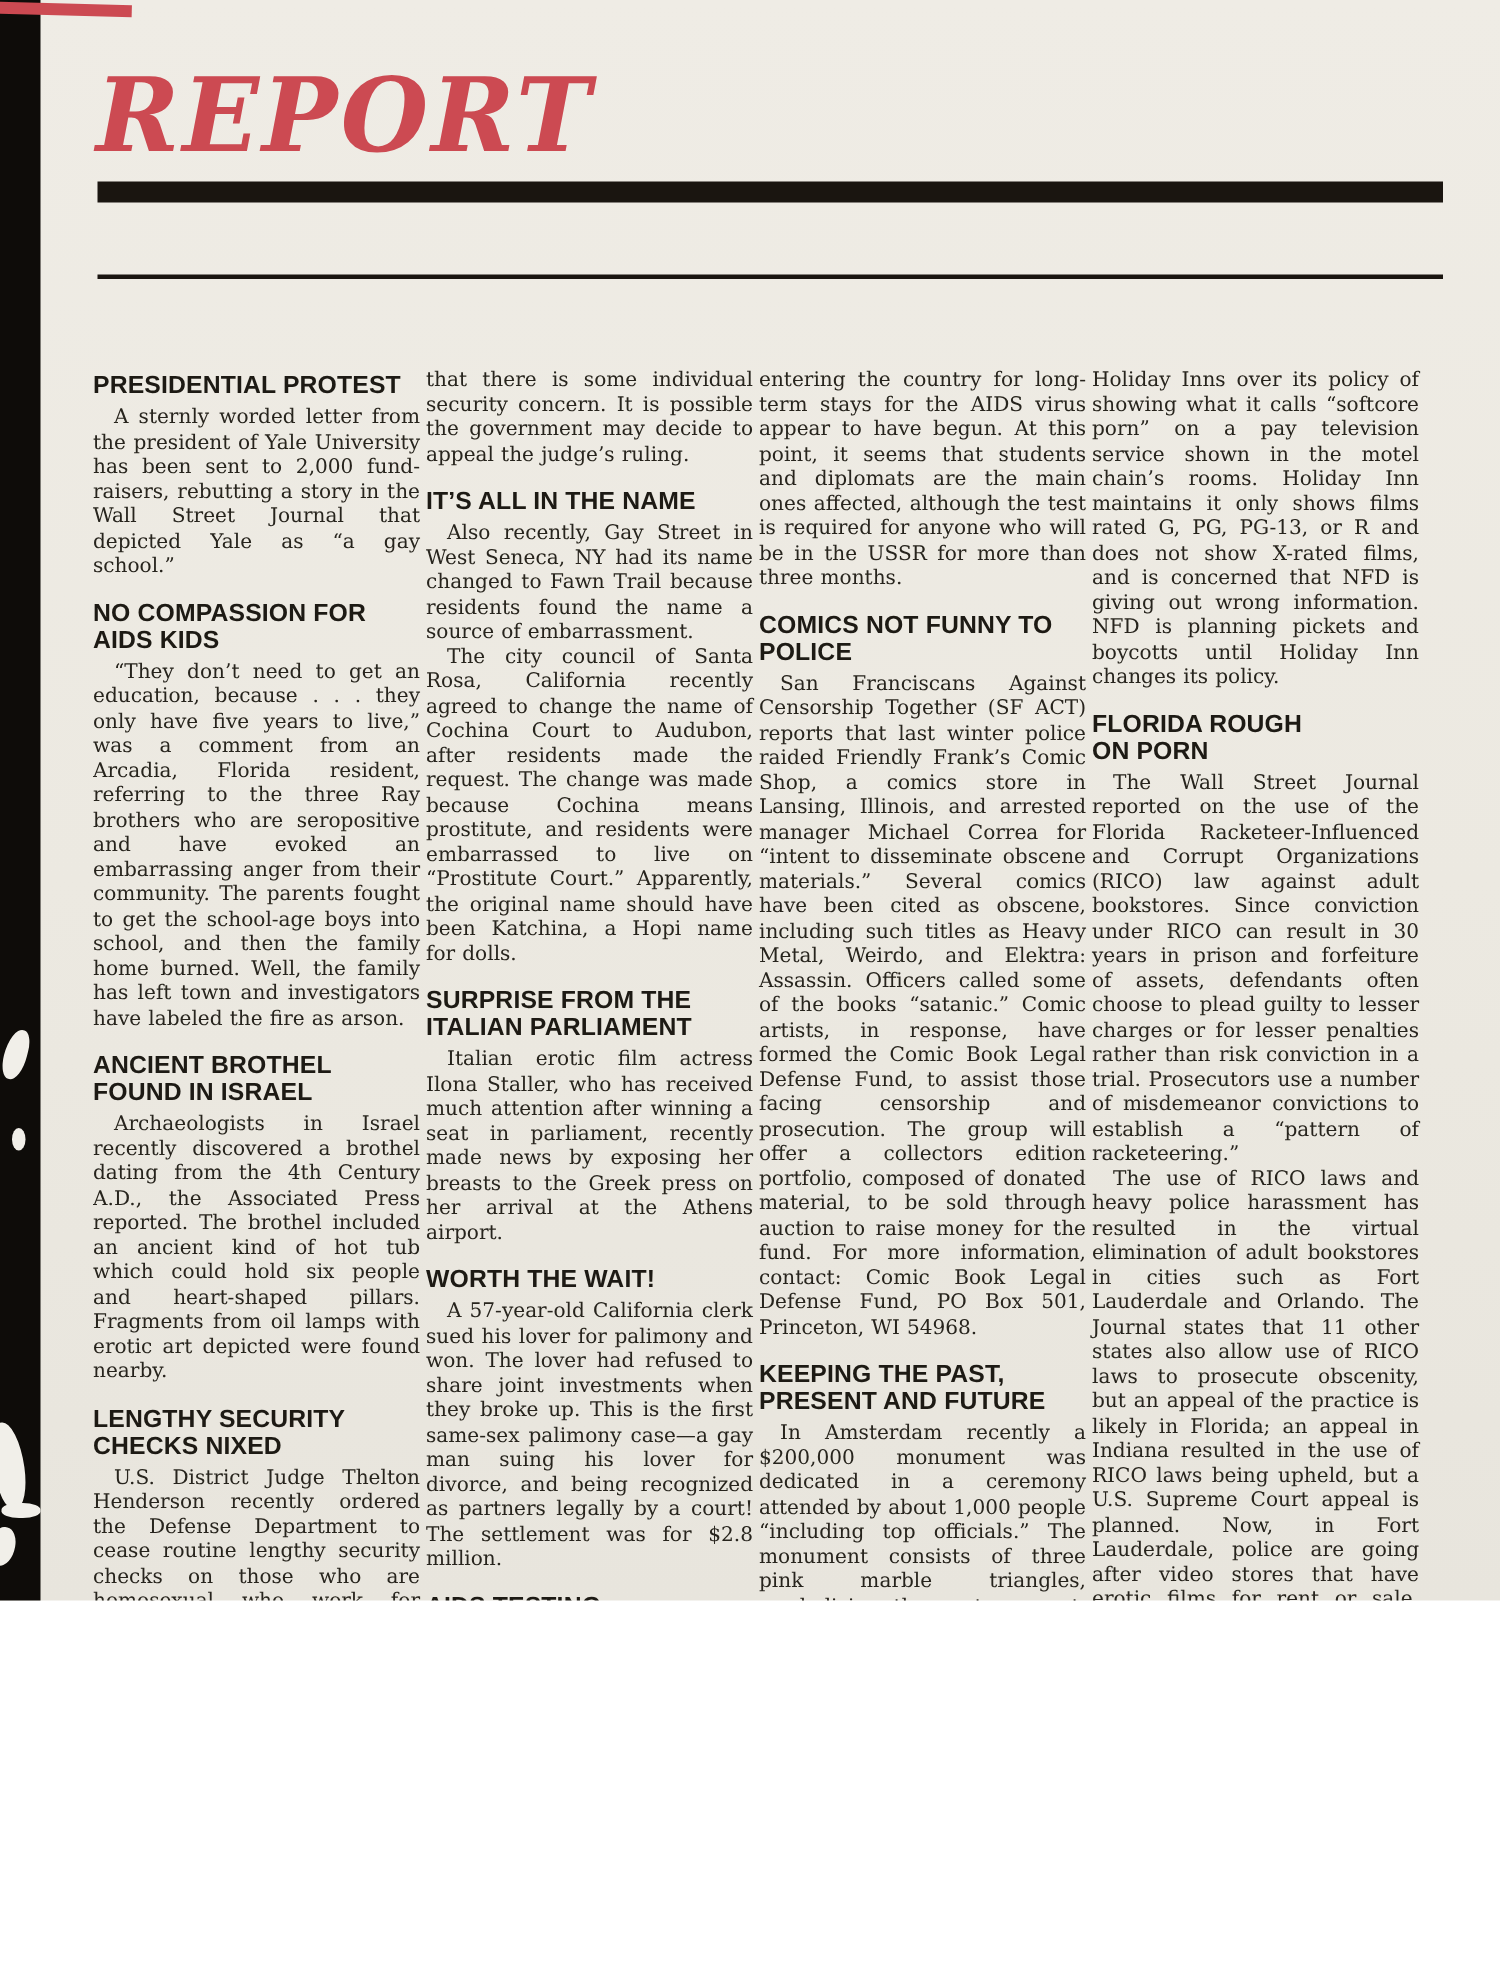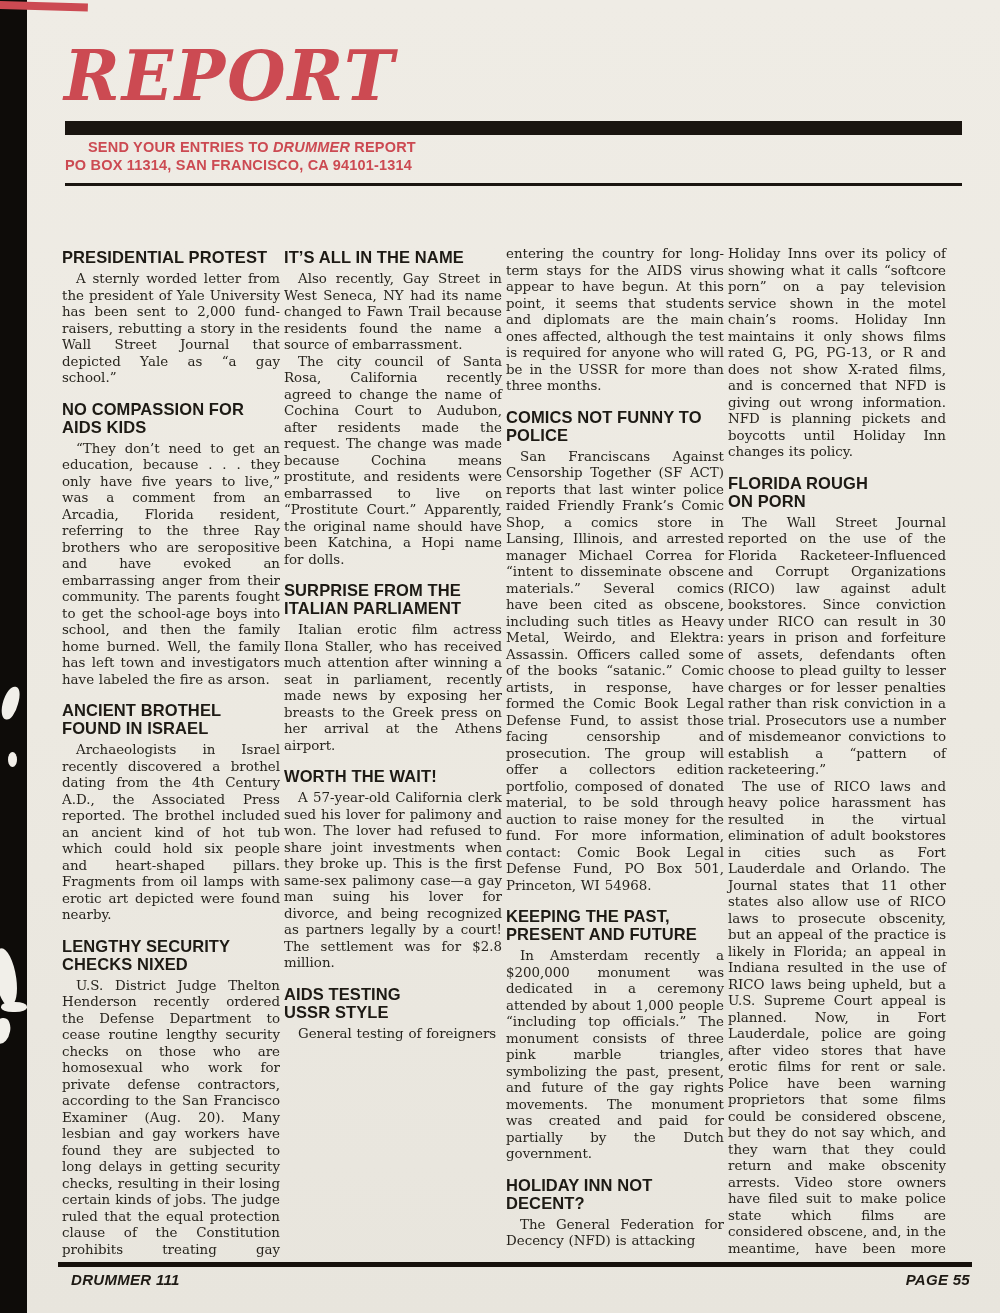--- a/index.html
+++ b/index.html
@@ -1,17 +1,17 @@
 <!DOCTYPE html>
 <html style="--red: #cc4a52;"><head>
 <meta charset="utf-8">
 <style>
   html,body { margin:0; padding:0; }
   .page {
-    position:relative; width:1000px; height:1313px;
+    position:relative; width:1000px; height:1067px;
     background:linear-gradient(180deg,#efece5 0%, #ece9e1 55%, #e8e5dd 100%);
     overflow:hidden;
     font-family:"DejaVu Serif", serif;
     color:#26231c;
   }
   
   .left-strip { position:absolute; left:0; top:0; width:27px; height:1313px; background:#0e0c09; }
   .strip-blob { position:absolute; background:#f1efe9; }
   .blob-a { left:3px; top:686px; width:15px; height:34px; border-radius:60% 40% 55% 45%; transform:rotate(14deg); }
   .blob-b { left:8px; top:752px; width:9px; height:15px; border-radius:50%; }
@@ -76,41 +76,38 @@
     <div class="strip-blob blob-b"></div>
     <div class="strip-blob blob-c"></div>
     <div class="strip-blob blob-d"></div>
     <div class="strip-blob blob-e"></div>
   </div>
   <div class="red-slash"></div>
 
   <div class="masthead">REPORT</div>
   <div class="black-bar"></div>
 
-  <div class="address">
-    <div class="line1"><span>SEND YOUR ENTRIES TO </span><span class="it">DRUMMER</span><span> REPORT</span></div>
-    <div class="line2">PO BOX 11314, SAN FRANCISCO, CA 94101-1314</div>
-  </div>
   <div class="thin-rule"></div>
 
   <div class="columns">
     <div class="column">
         <h3 class="article-heading">PRESIDENTIAL PROTEST</h3>
         <p class="article-paragraph indent">A sternly worded letter from the president of Yale University has been sent to 2,000 fund-raisers, rebutting a story in the Wall Street Journal that depicted Yale as “a gay school.”</p>
         <h3 class="article-heading">NO COMPASSION FOR
 AIDS KIDS</h3>
         <p class="article-paragraph indent">“They don’t need to get an education, because . . . they only have five years to live,” was a comment from an Arcadia, Florida resident, referring to the three Ray brothers who are seropositive and have evoked an embarrassing anger from their community. The parents fought to get the school-age boys into school, and then the family home burned. Well, the family has left town and investigators have labeled the fire as arson.</p>
         <h3 class="article-heading">ANCIENT BROTHEL
 FOUND IN ISRAEL</h3>
         <p class="article-paragraph indent">Archaeologists in Israel recently discovered a brothel dating from the 4th Century A.D., the Associated Press reported. The brothel included an ancient kind of hot tub which could hold six people and heart-shaped pillars. Fragments from oil lamps with erotic art depicted were found nearby.</p>
         <h3 class="article-heading">LENGTHY SECURITY
 CHECKS NIXED</h3>
         <p class="article-paragraph indent">U.S. District Judge Thelton Henderson recently ordered the Defense Department to cease routine lengthy security checks on those who are homosexual who work for private defense contractors, according to the San Francisco Examiner (Aug. 20). Many lesbian and gay workers have found they are subjected to long delays in getting security checks, resulting in their losing certain kinds of jobs. The judge ruled that the equal protection clause of the Constitution prohibits treating gay applicants differently than others unless there is evidence</p>
       </div>
     <div class="column">
+        <p class="article-paragraph">that there is some individual security concern. It is possible the government may decide to appeal the judge’s ruling.</p>
         <h3 class="article-heading">IT’S ALL IN THE NAME</h3>
         <p class="article-paragraph indent">Also recently, Gay Street in West Seneca, NY had its name changed to Fawn Trail because residents found the name a source of embarrassment.</p>
         <p class="article-paragraph indent">The city council of Santa Rosa, California recently agreed to change the name of Cochina Court to Audubon, after residents made the request. The change was made because Cochina means prostitute, and residents were embarrassed to live on “Prostitute Court.” Apparently, the original name should have been Katchina, a Hopi name for dolls.</p>
         <h3 class="article-heading">SURPRISE FROM THE
 ITALIAN PARLIAMENT</h3>
         <p class="article-paragraph indent">Italian erotic film actress Ilona Staller, who has received much attention after winning a seat in parliament, recently made news by exposing her breasts to the Greek press on her arrival at the Athens airport.</p>
         <h3 class="article-heading">WORTH THE WAIT!</h3>
         <p class="article-paragraph indent">A 57-year-old California clerk sued his lover for palimony and won. The lover had refused to share joint investments when they broke up. This is the first same-sex palimony case—a gay man suing his lover for divorce, and being recognized as partners legally by a court! The settlement was for $2.8 million.</p>
         <h3 class="article-heading">AIDS TESTING
 USSR STYLE</h3>

